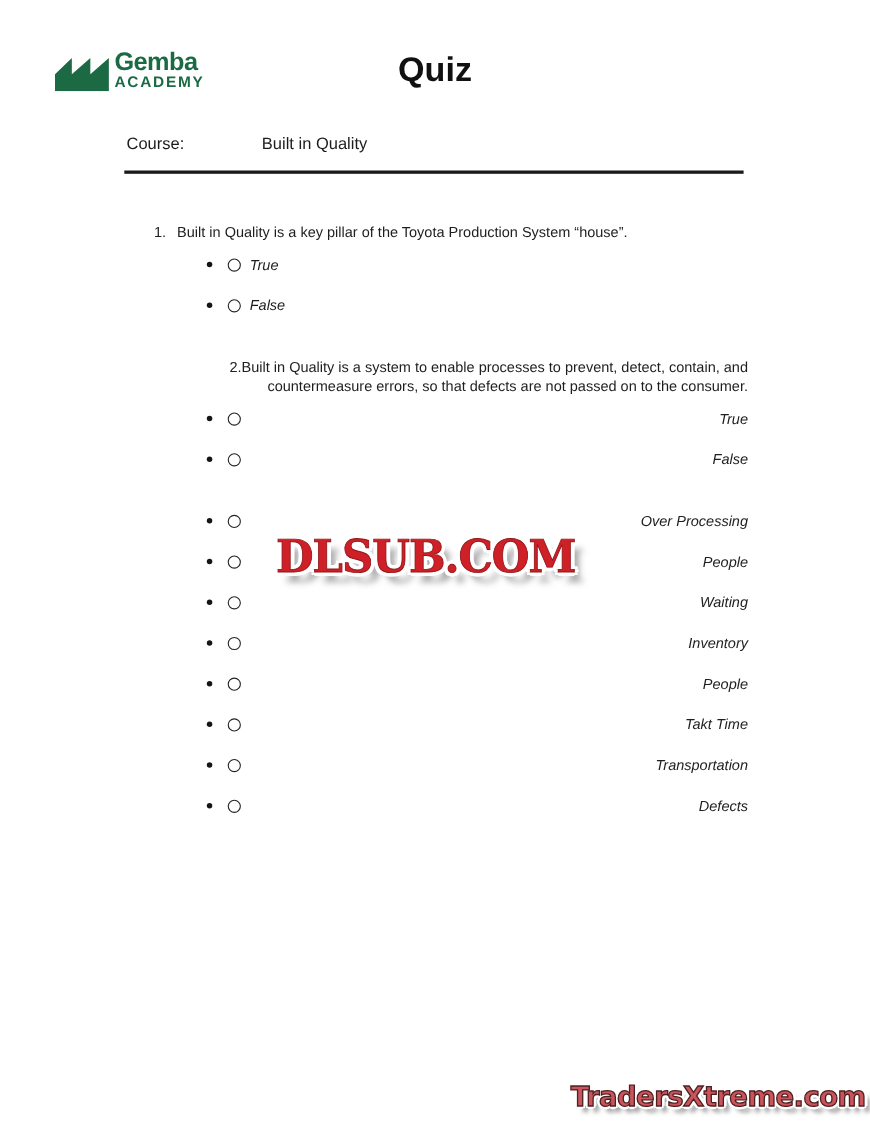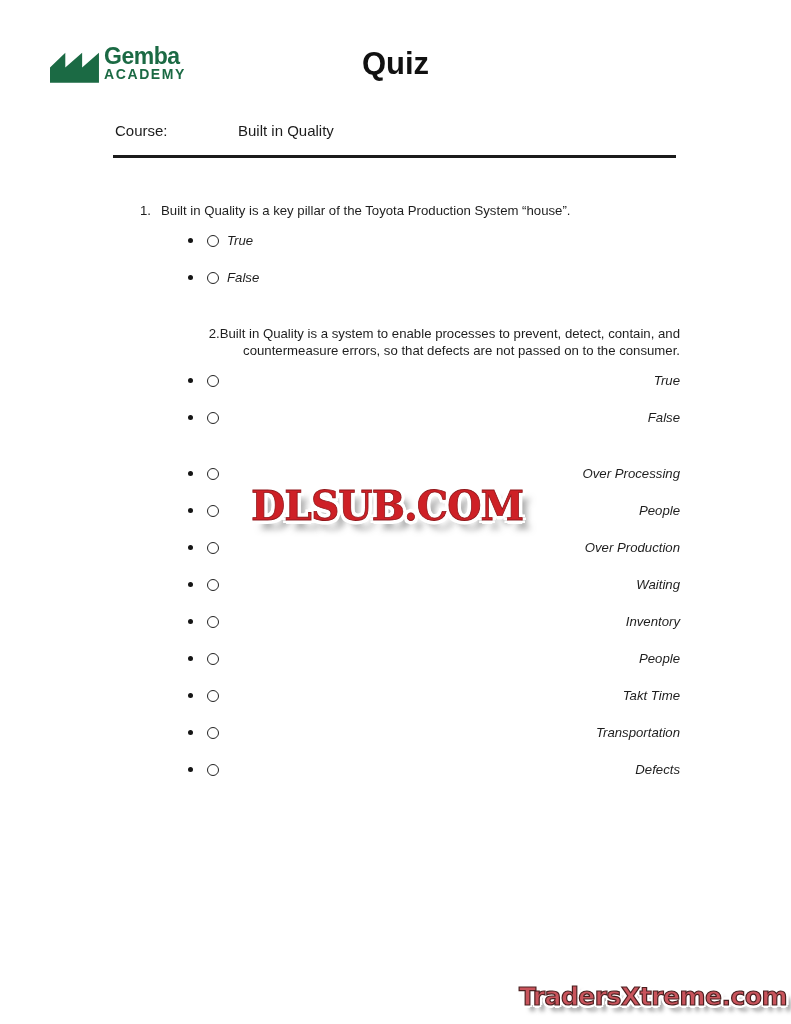--- a/index.html
+++ b/index.html
@@ -140,25 +140,20 @@
     <span class="radio"></span>
     <span class="olabel">Over Processing</span>
   </div>
 
   <div class="option">
     <span class="bullet"></span>
     <span class="radio"></span>
     <span class="olabel">People</span>
   </div>
 
-  <div class="option">
-    <span class="bullet"></span>
-    <span class="radio"></span>
-    <span class="olabel">Over Production</span>
-  </div>
 
   <div class="option">
     <span class="bullet"></span>
     <span class="radio"></span>
     <span class="olabel">Waiting</span>
   </div>
 
   <div class="option">
     <span class="bullet"></span>
     <span class="radio"></span>

